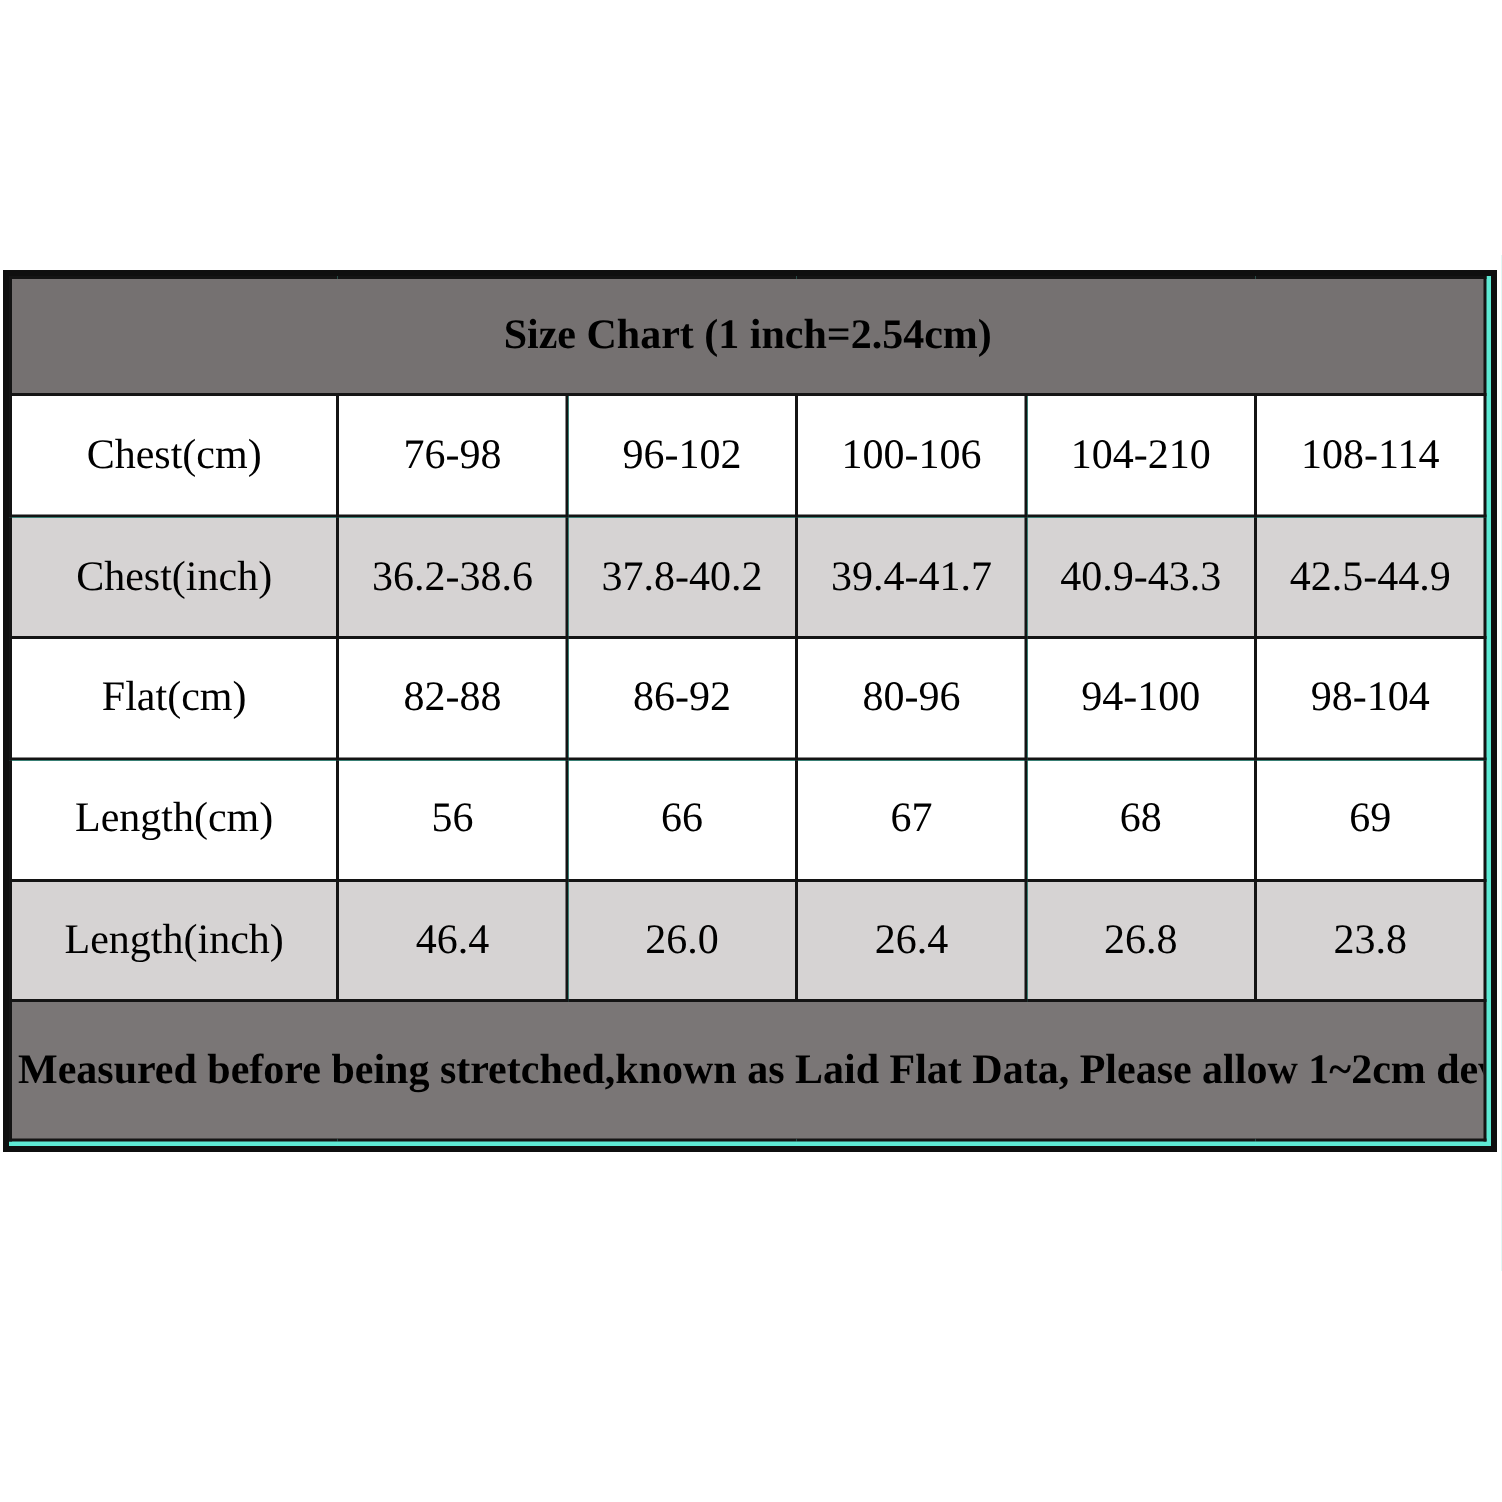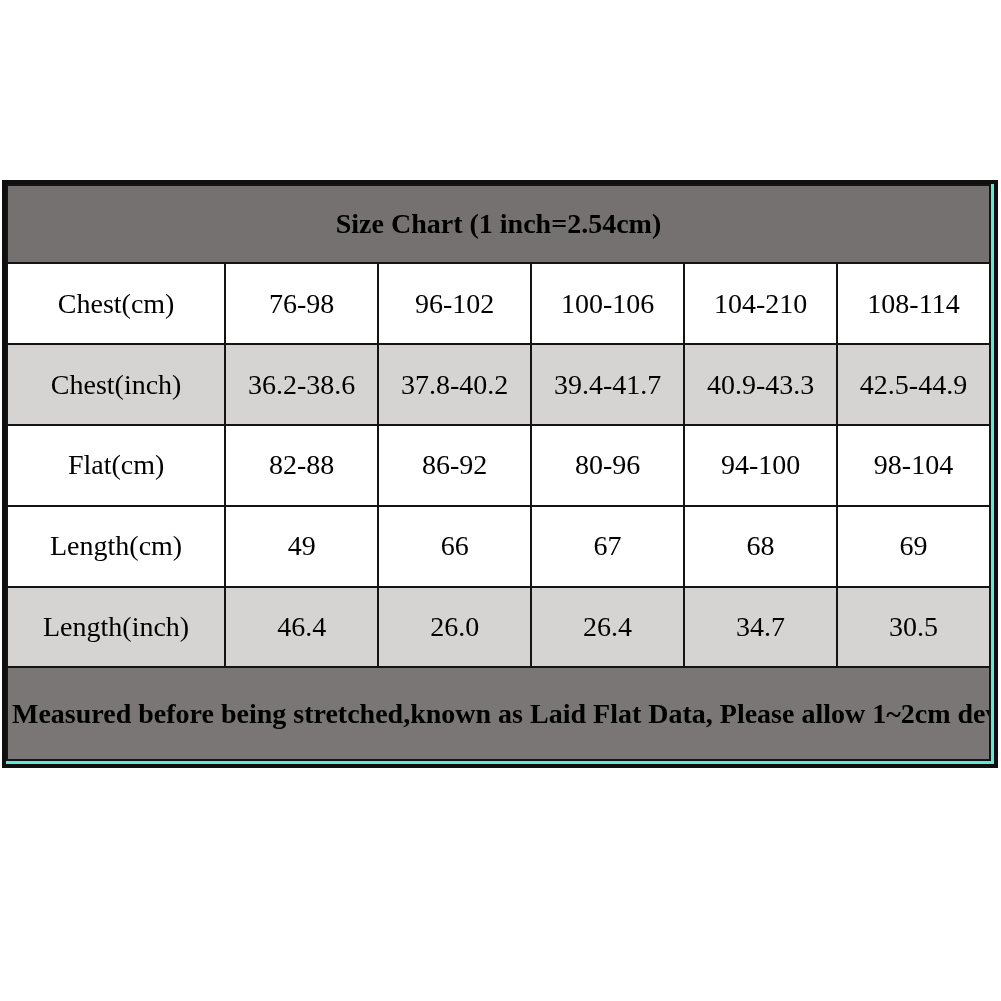--- a/index.html
+++ b/index.html
@@ -111,33 +111,33 @@
         <tr class="data-row">
           <td class="label-cell">Flat(cm)</td>
           <td>82-88</td>
           <td>86-92</td>
           <td>80-96</td>
           <td>94-100</td>
           <td>98-104</td>
         </tr>
         <tr class="data-row">
           <td class="label-cell">Length(cm)</td>
-          <td>49</td>
+          <td>56</td>
           <td>66</td>
           <td>67</td>
           <td>68</td>
           <td>69</td>
         </tr>
         <tr class="data-row alt">
           <td class="label-cell">Length(inch)</td>
           <td>46.4</td>
           <td>26.0</td>
           <td>26.4</td>
-          <td>34.7</td>
-          <td>30.5</td>
+          <td>26.8</td>
+          <td>23.8</td>
         </tr>
         <tr>
           <td colspan="6" class="footer-cell">Measured before being stretched,known as Laid Flat Data, Please allow 1~2cm deviation</td>
         </tr>
       </tbody>
     </table>
   </div>
 </div>
 
 </body></html>

